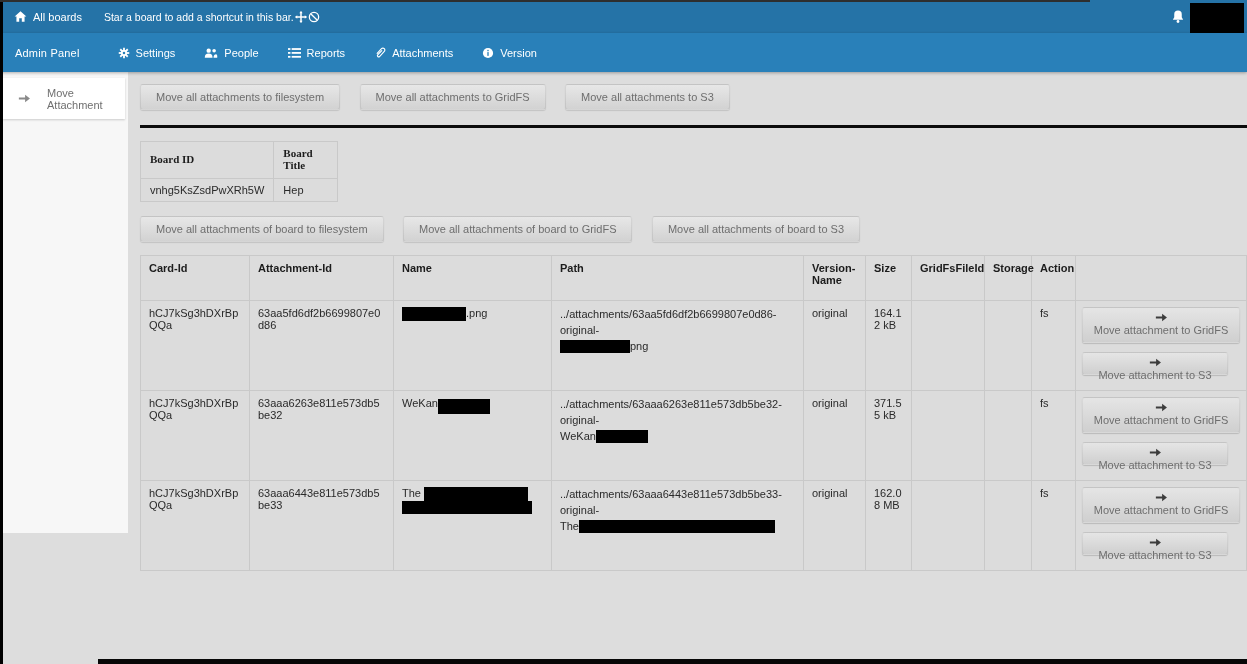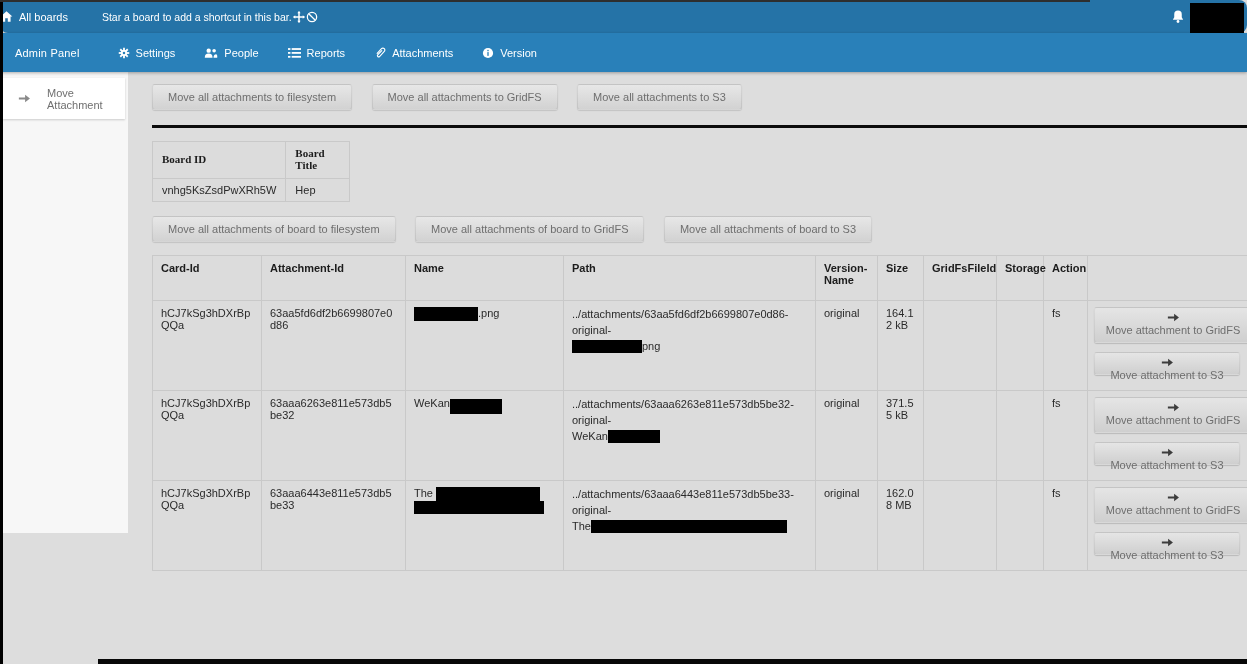--- a/index.html
+++ b/index.html
@@ -10,38 +10,38 @@
     -webkit-font-smoothing:antialiased;
   }
   
   .edge-left  { position:absolute; left:0; top:0; width:3px; height:664px; background:#000; z-index:90; }
   .edge-top   { position:absolute; left:0; top:0; width:1090px; height:2px; background:#2e2e2e; z-index:95; }
   .edge-bottom{ position:absolute; left:98px; bottom:0; width:1149px; height:5px; background:#070707; z-index:95; }
 
   
   .topbar {
     height:33px; background:#2573a7; color:#fff;
-    display:flex; align-items:center; position:relative;border-radius:8px;
+    display:flex; align-items:center; padding-left:14px; position:relative;
   }
   .all-boards { display:flex; align-items:center; gap:6px; font-size:11px; cursor:pointer; }
-  .hint { display:flex; align-items:center; gap:1px; margin-left:34px; font-size:10.5px; }
+  .hint { display:flex; align-items:center; gap:1px; margin-left:22px; font-size:10.5px; }
   .topbar .bell { position:absolute; right:62px; top:9px; }
   .user-redact { position:absolute; right:3px; top:3px; width:54px; height:30px; background:#000; cursor:pointer; }
 
   
   .adminbar {
     height:39px; background:#2980b9; color:#fff;
     display:flex; align-items:center; padding-left:15px;
     box-shadow:0 1px 3px rgba(0,0,0,.3); position:relative; z-index:5;
   }
   .admin-title { font-size:11px; margin-right:38px; letter-spacing:.2px; }
   .menu-item { display:flex; align-items:center; gap:6px; font-size:11px; margin-right:29px; cursor:pointer; }
 
   
-  .layout { display:flex; align-items:flex-start;gap:12px; }
+  .layout { display:flex; align-items:flex-start; }
   .sidebar { width:128px; min-width:128px; background:#f7f7f7; height:461px; padding-top:4px; }
   .sidebar-item {
     margin:2px 3px 0 3px; height:41px; background:#ffffff;
     display:flex; align-items:center; gap:16px; padding-left:15px;
     font-size:11px; color:#6f6f6f; box-shadow:0 1px 2px rgba(0,0,0,.18); cursor:pointer;
   }
   .content { flex:1; padding:12px 0 0 12px; }
 
   
   .btn {

